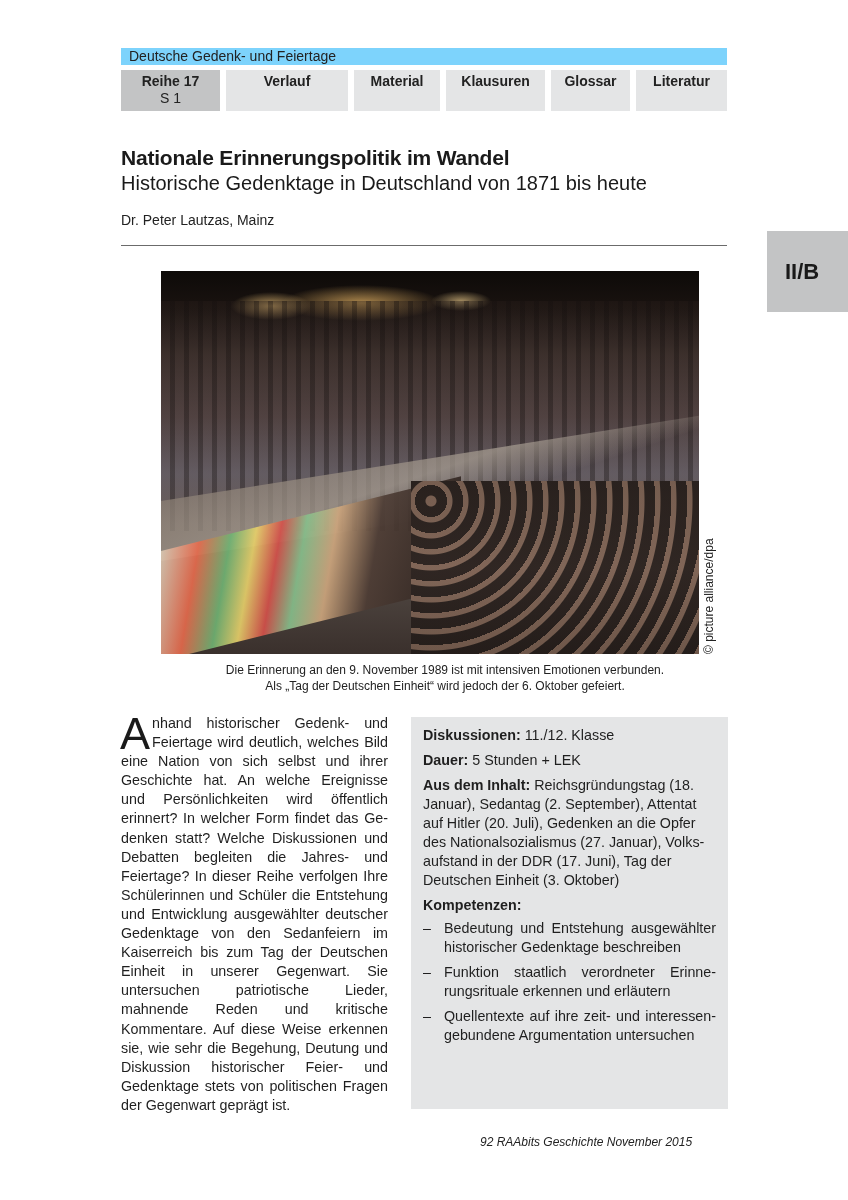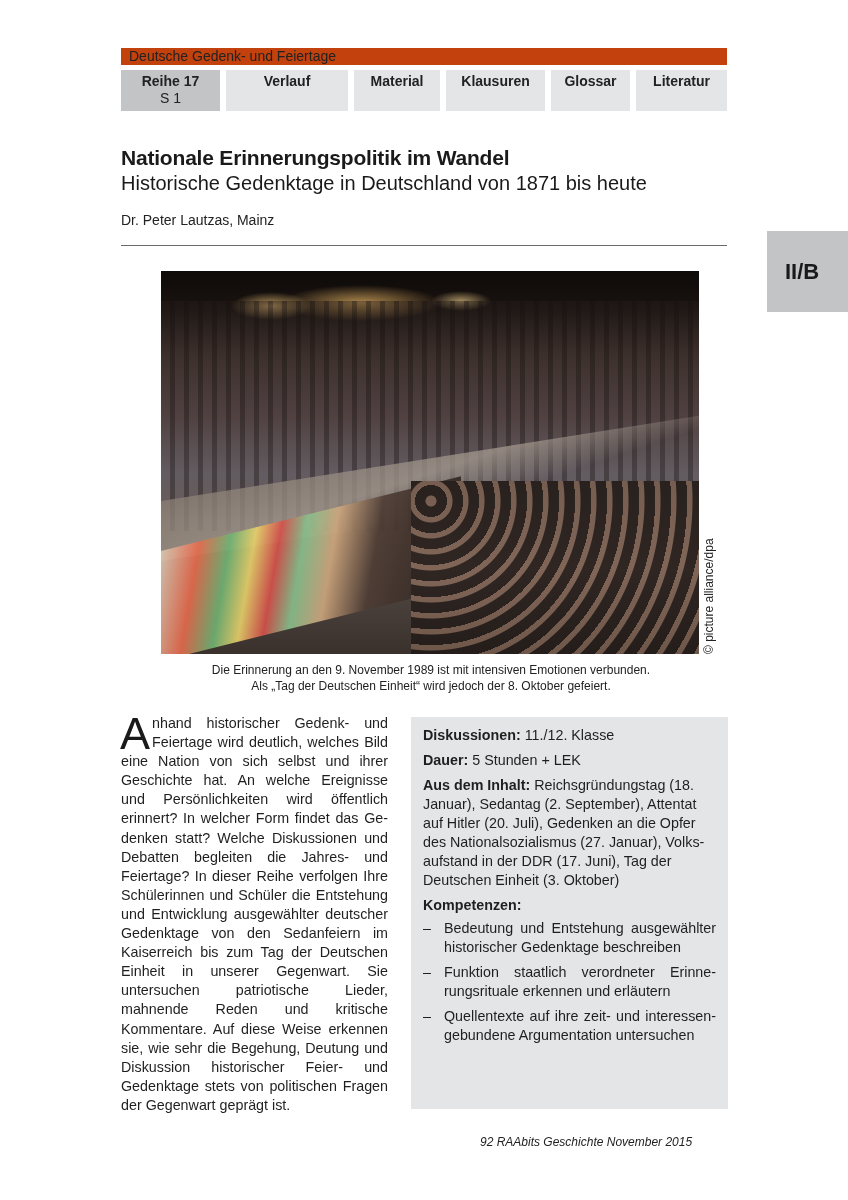--- a/index.html
+++ b/index.html
@@ -1,21 +1,21 @@
 <!DOCTYPE html>
 <html><head>
   <meta charset="utf-8">
   <style>
     * { box-sizing: border-box; margin: 0; padding: 0; }
     html, body { width: 848px; height: 1200px; background: #ffffff; overflow: hidden; }
     body { position: relative; font-family: "Liberation Sans", sans-serif; color: #1a1a1a; }
 
     .series-bar {
       position: absolute; left: 121px; top: 48px; width: 606px; height: 17px;
-      background: #c2410c; font-size: 14px; line-height: 17px; padding-left: 8px; color: #222;
+      background: #7dd3fc; font-size: 14px; line-height: 17px; padding-left: 8px; color: #222;
     }
     .nav { position: absolute; left: 121px; top: 70px; height: 57px; width: 606px; }
     .nav-tab {
       position: absolute; top: 0; height: 41px; background: #e4e5e6;
       text-align: center; font-weight: bold; font-size: 14px; line-height: 17px; padding-top: 3px; color: #222;
     }
     .nav-tab.active { background: #c3c4c5; }
     .nav-tab .sub { font-weight: normal; display: block; }
 
     .title { position: absolute; left: 121px; top: 146px; font-size: 21px; font-weight: bold; color: #1a1a1a; letter-spacing: -0.2px; }
@@ -61,21 +61,21 @@
         repeating-radial-gradient(circle at 20px 20px, rgba(230,180,150,0.35) 0px, rgba(230,180,150,0.35) 5px, rgba(30,24,22,0.6) 6px, rgba(30,24,22,0.6) 16px),
         linear-gradient(180deg, #3a2f2a 0%, #4a3c36 50%, #2d2420 100%);
     }
 
     .credit {
       position: absolute; left: 702px; top: 654px; width: 140px; height: 14px;
       transform: rotate(-90deg); transform-origin: left top;
       font-size: 12px; color: #222; white-space: nowrap;
     }
 
-    .caption { position: absolute; left: 121px; top: 662px; width: 620px; text-align: center; font-size: 12px; line-height: 16px; color: #222; }
+    .caption { position: absolute; left: 135px; top: 662px; width: 620px; text-align: center; font-size: 12px; line-height: 16px; color: #222; }
 
     .intro {
       position: absolute; left: 121px; top: 714px; width: 267px;
       font-size: 14.3px; line-height: 19.1px; text-align: justify; color: #1f1f1f;
       hyphens: manual;
     }
     .intro .dropcap {
       float: left; font-size: 45px; line-height: 36px; margin: 2px 2px -2px -1px; color: #1a1a1a;
     }
 
@@ -133,21 +133,21 @@
   <div class="crowd-top"></div>
   <div class="wall-top"></div>
   <div class="wall-face"></div>
   <div class="crowd-bottom"></div>
 </div>
 
 <div class="credit">© picture alliance/dpa</div>
 
 <div class="caption">
   <div>Die Erinnerung an den 9. November 1989 ist mit intensiven Emotionen verbunden.</div>
-  <div>Als „Tag der Deutschen Einheit“ wird jedoch der 8. Oktober gefeiert.</div>
+  <div>Als „Tag der Deutschen Einheit“ wird jedoch der 6. Oktober gefeiert.</div>
 </div>
 
 <div class="intro">
   <span class="dropcap">A</span><span>nhand historischer Gedenk- und Feiertage wird deutlich, welches Bild eine Nation von sich selbst und ih­rer Geschichte hat. An welche Ereignis­se und Persönlichkeiten wird öffentlich erinnert? In welcher Form findet das Ge­denken statt? Welche Diskussionen und Debatten begleiten die Jahres- und Feiertage? In dieser Reihe verfolgen Ihre Schülerinnen und Schüler die Entste­hung und Entwicklung ausgewählter deutscher Gedenktage von den Sedan­feiern im Kaiserreich bis zum Tag der Deutschen Einheit in unserer Gegen­wart. Sie untersuchen patriotische Lie­der, mahnende Reden und kritische Kommentare. Auf diese Weise erkennen sie, wie sehr die Begehung, Deutung und Diskussion historischer Feier- und Gedenktage stets von politischen Fra­gen der Gegenwart geprägt ist.</span>
 </div>
 
 <div class="infobox">
   <p>
     <b>Diskussionen:</b><span> 11./12. Klasse</span>
   </p>

